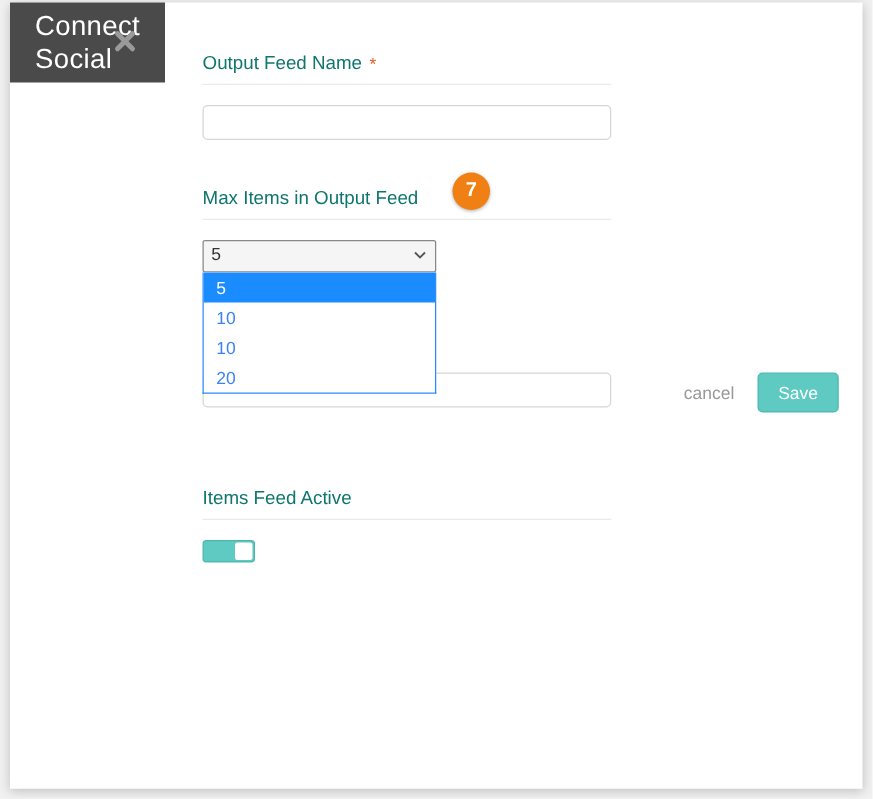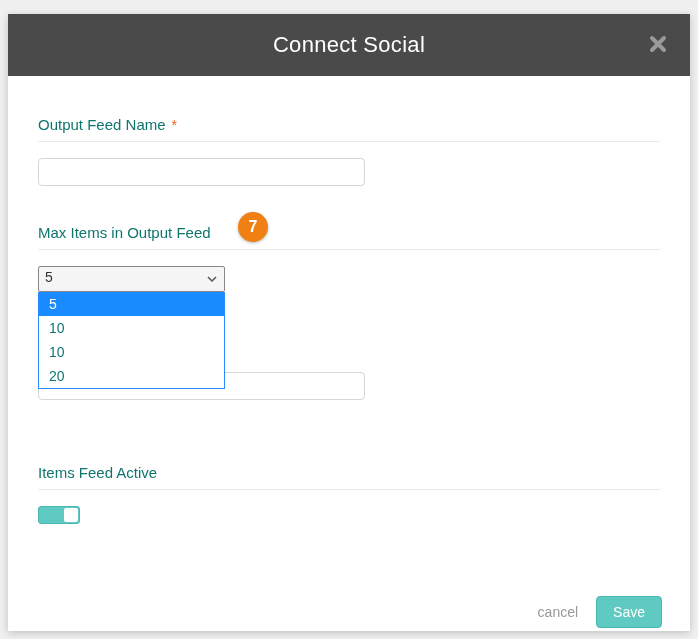--- a/index.html
+++ b/index.html
@@ -17,22 +17,21 @@
     }
     .modal {
       position: absolute;
       top: 2px;
       left: 8px;
       right: 8px;
       bottom: 8px;
       background: #fff;
       box-shadow: 0 2px 8px rgba(0,0,0,0.2);
       display: flex;
-      flex-direction: column;
-      margin-top: 12px;
+      flex-direction: row;
     }
     .modal-header {
       background: #4a4a4a;
       color: #fff;
       padding: 18px 20px;
       display: flex;
       align-items: center;
       justify-content: center;
       position: relative;
       height: 64px;
@@ -124,21 +123,21 @@
       left: 0;
       width: 187px;
       background: #fff;
       border: 1px solid #2b8cff;
       border-top: none;
       z-index: 10;
     }
     .dropdown-item {
       padding: 2px 10px;
       font-size: 14px;
-      color: #0f766e;
+      color: #3b82f6;
       cursor: pointer;
       line-height: 20px;
     }
     .dropdown-item.selected {
       background: #1a8cff;
       color: #fff;
     }
     .annotation {
       position: absolute;
       width: 30px;
@@ -171,20 +170,21 @@
       top: 1px;
       width: 14px;
       height: 14px;
       background: #fff;
       border-radius: 2px;
     }
     .modal-footer {
       padding: 14px 28px 20px;
       display: flex;
       justify-content: flex-end;
+      align-items: center;
       gap: 18px;
     }
     .btn-cancel {
       color: #999;
       font-size: 14px;
       cursor: pointer;
       background: none;
       border: none;
     }
     .btn-save {

